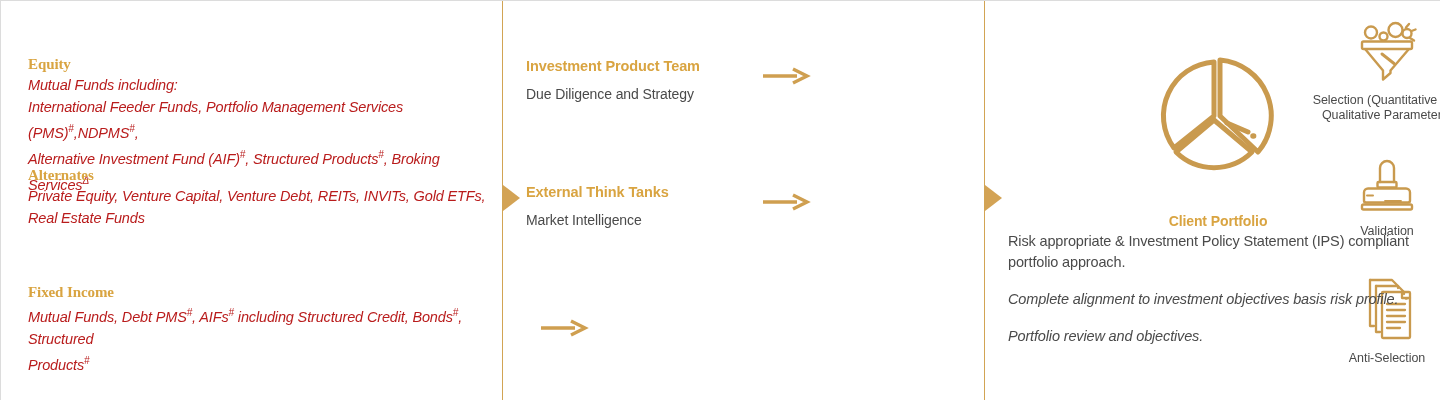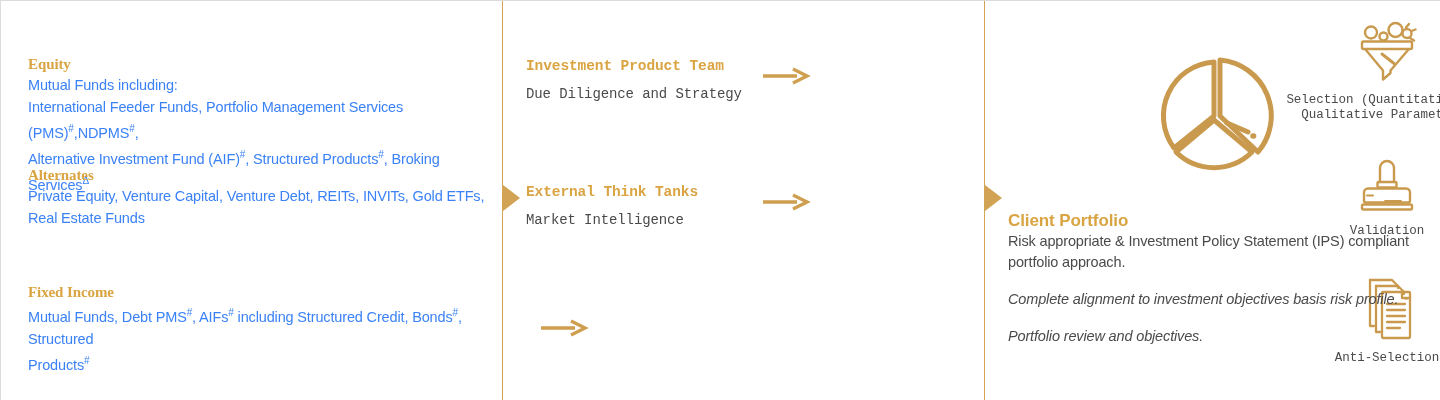--- a/index.html
+++ b/index.html
@@ -46,36 +46,37 @@
   
   .grp-title {
     color: #d9a441;
     font-size: 15px;
     font-weight: bold;
     line-height: 20px;
     letter-spacing: -0.1px;
     font-family: Liberation Serif, serif;
   }
   .grp-body {
-    color: #3b82f6;
+    color: #b91c1c;
     font-size: 14.5px;
     line-height: 22px;
     letter-spacing: -0.15px;
+    font-style: italic;
   }
   .sup { font-size: 10px; vertical-align: super; }
 
   
   .col1 { position: absolute; left: 0; top: 0; width: 501px; height: 400px; }
   .asset-block { position: absolute; left: 27px; width: 465px; }
   .asset-block.b0 { top: 53px; }
   .asset-block.b1 { top: 164px; }
   .asset-block.b2 { top: 281px; }
 
   
-  .col2 { position: absolute; left: 501px; top: 0; width: 482px; height: 400px; font-family: Liberation Mono, monospace; }
+  .col2 { position: absolute; left: 501px; top: 0; width: 482px; height: 400px; }
   .team-row { position: absolute; left: 24px; width: 458px; display: flex; align-items: flex-start; }
   .team-row.t0 { top: 56px; }
   .team-row.t1 { top: 182px; }
   .team-row.t2 { top: 308px; }
   .team-text { width: 222px; }
   .team-title {
     color: #d9a441; font-size: 14.5px; font-weight: bold;
     line-height: 19px; letter-spacing: -0.1px;
   }
   .team-sub {
@@ -107,22 +108,22 @@
 
   
   .col3 { position: absolute; left: 983px; top: 0; width: 457px; height: 400px; }
   .pie-wrap {
     position: absolute; left: 145px; top: 38px;
     width: 180px; height: 160px;
     display: flex; align-items: center; justify-content: center;
   }
   .cp-block { position: absolute; left: 24px; top: 210px; width: 420px; }
   .cp-title {
-    color: #d9a441; font-size: 17px; font-weight: bold;
-    line-height: 20px; letter-spacing: -0.1px;
+    color: #d9a441; font-size: 14px; font-weight: bold;
+    line-height: 20px; letter-spacing: -0.1px; text-align: center;
   }
   .cp-para {
     color: #4a4a4a; font-size: 14.5px; line-height: 21px;
     letter-spacing: -0.15px;
   }
   .cp-para.spaced { margin-top: 16px; font-style: italic; }
 </style>
 </head>
 <body>
 

